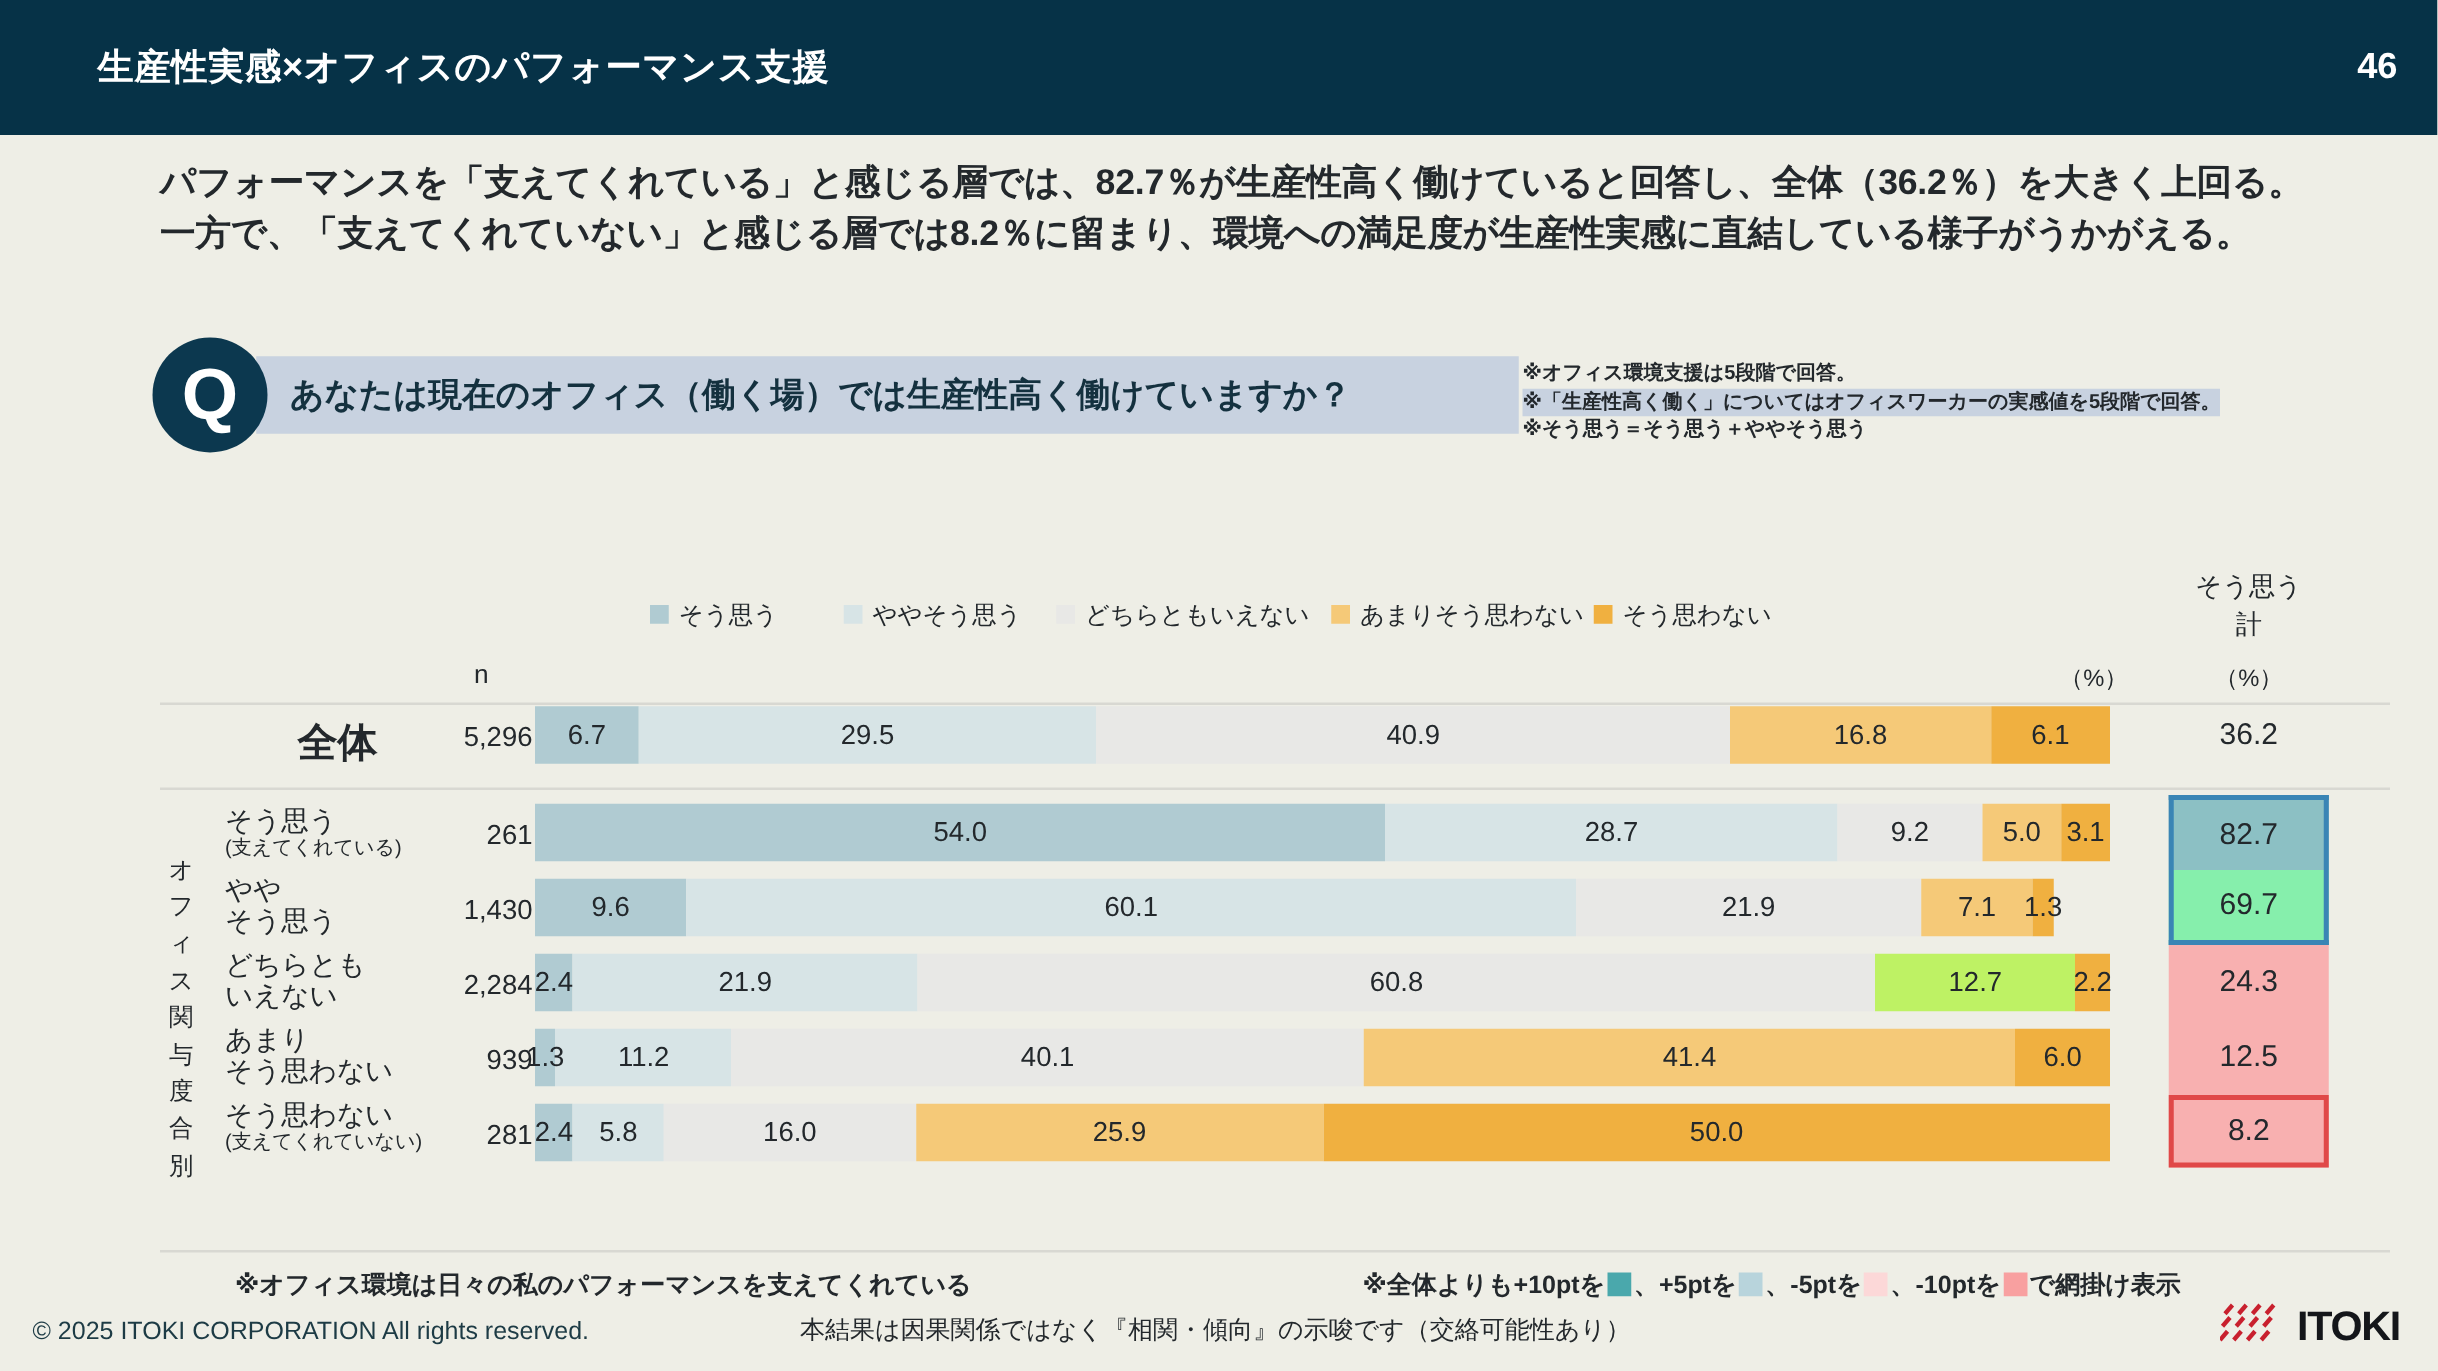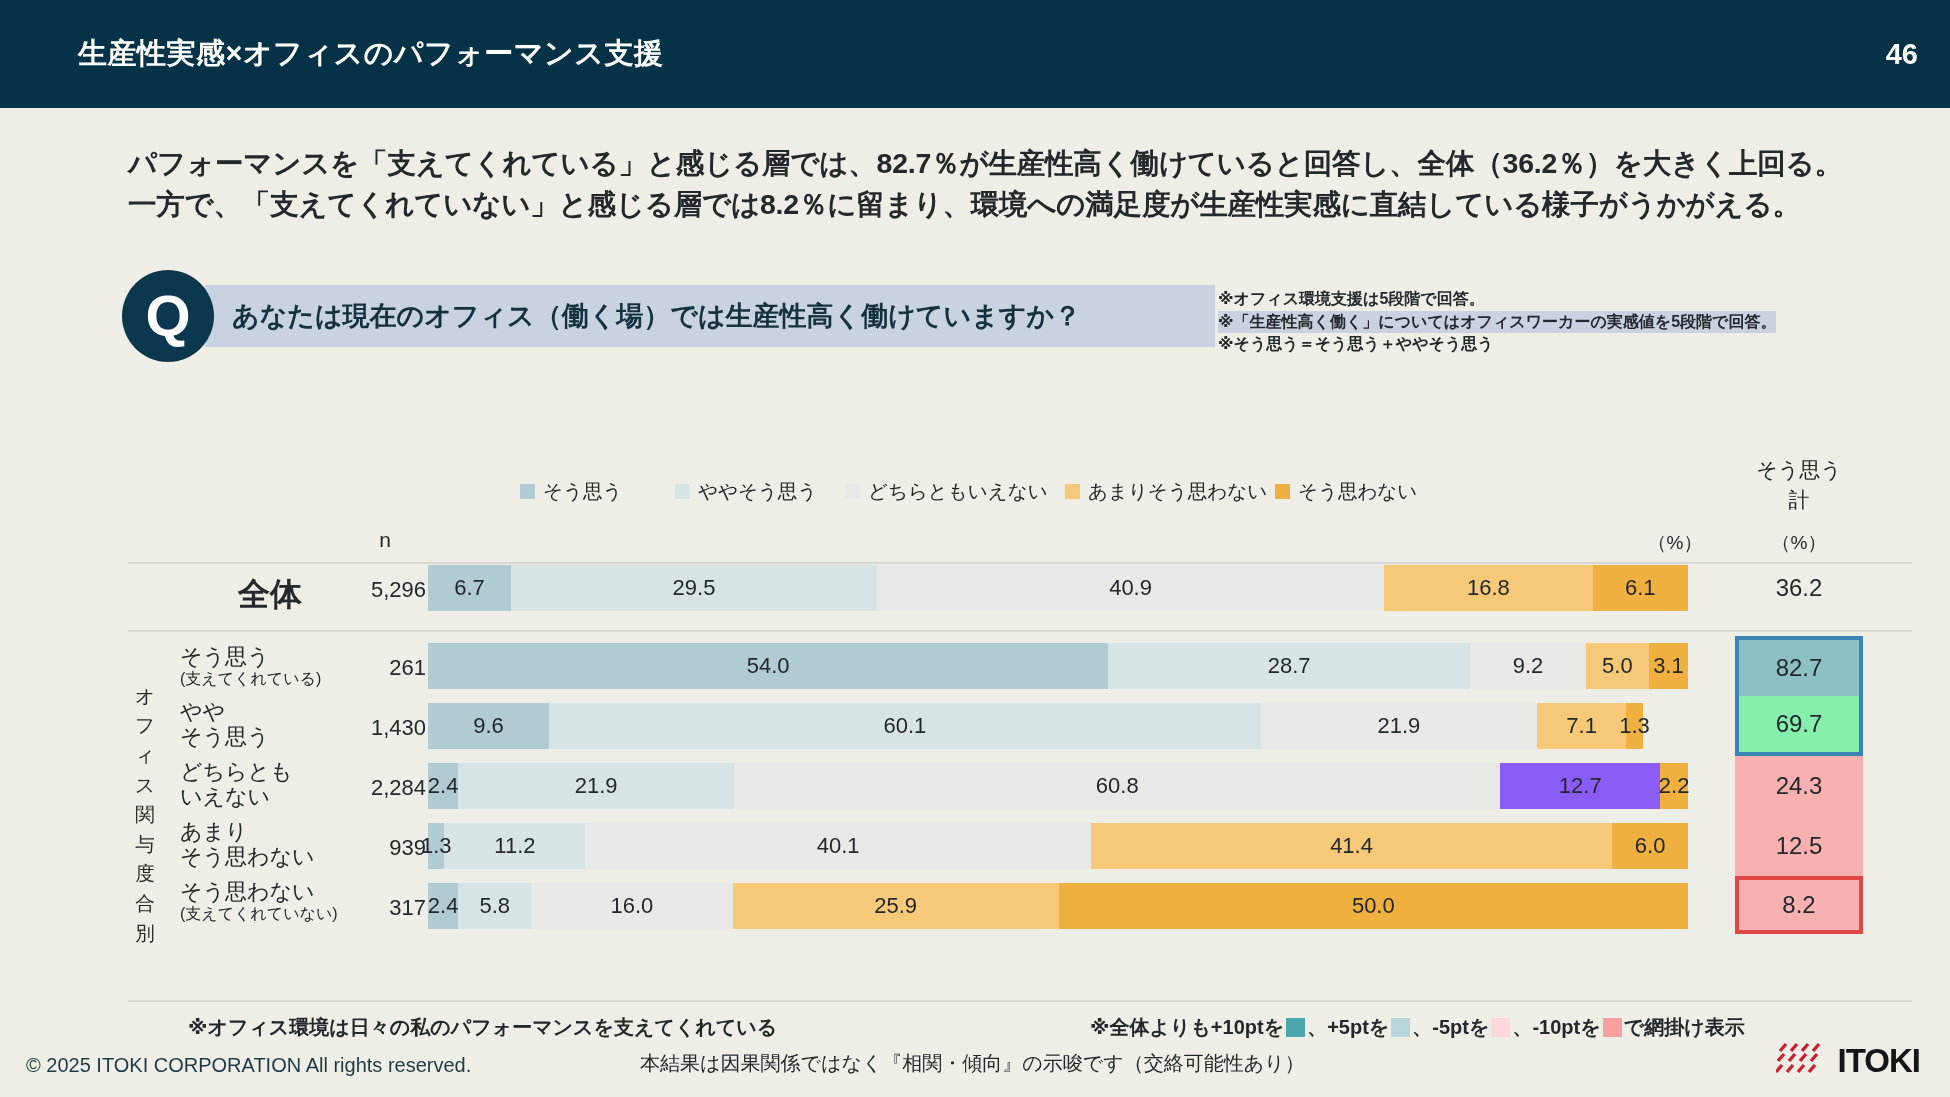--- a/index.html
+++ b/index.html
@@ -22,21 +22,21 @@
     color: #ffffff; font-size: 29px; font-weight: bold; letter-spacing: .5px;
     white-space: nowrap;
   }
   .page-number {
     position: absolute; right: 32px; top: 50%; transform: translateY(-50%);
     color: #ffffff; font-size: 29px; font-weight: bold;
   }
 
   
   .lead {
-    position: absolute; left: 128px; top: 143px; width: 1760px;
+    position: absolute; left: 128px; top: 126px; width: 1760px;
     font-size: 28.5px; font-weight: bold; line-height: 1.44; color: #23282c;
     letter-spacing: -0.2px;
   }
   .lead-line { white-space: nowrap; }
 
   
   .q-band {
     position: absolute; left: 205px; top: 285px; width: 1010px; height: 62px;
     background: #c8d2e0;
   }
@@ -294,21 +294,21 @@
       <div class="bar" style="top: 763px; height: 46px;">
         <div class="seg" style="width: 30.24px; background: rgb(176, 203, 210);">
           <span class="seg-label" style="position: absolute; left: 50%; transform: translateX(-50%);">2.4</span>
         </div>
         <div class="seg" style="width: 275.94px; background: rgb(215, 228, 230);">
           <span class="seg-label">21.9</span>
         </div>
         <div class="seg" style="width: 766.08px; background: rgb(232, 232, 230); justify-content: center;">
           <span class="seg-label">60.8</span>
         </div>
-        <div class="seg" style="width: 160.02px; background: #8b5cf6;">
+        <div class="seg" style="width: 160.02px; background: #bef264;">
           <span class="seg-label">12.7</span>
         </div>
         <div class="seg" style="width: 27.72px; background: rgb(240, 176, 64);">
           <span class="seg-label" style="position: absolute; left: 50%; transform: translateX(-50%);">2.2</span>
         </div>
       </div>
       <div class="total-box" style="top: 756px; height: 60px; background: rgb(248, 176, 176);">24.3</div>
       <div class="row-label" style="top: 820px;">
         <div>あまり</div>
         <div>そう思わない</div>
@@ -329,21 +329,21 @@
         </div>
         <div class="seg" style="width: 75.6px; background: rgb(240, 176, 64);">
           <span class="seg-label">6.0</span>
         </div>
       </div>
       <div class="total-box" style="top: 816px; height: 60px; background: rgb(248, 176, 176);">12.5</div>
       <div class="row-label" style="top: 880px;">
         <div>そう思わない</div>
         <span class="sub">(支えてくれていない)</span>
       </div>
-      <div class="row-n" style="top: 895px;">317</div>
+      <div class="row-n" style="top: 895px;">281</div>
       <div class="bar" style="top: 883px; height: 46px;">
         <div class="seg" style="width: 30.24px; background: rgb(176, 203, 210);">
           <span class="seg-label" style="position: absolute; left: 50%; transform: translateX(-50%);">2.4</span>
         </div>
         <div class="seg" style="width: 73.08px; background: rgb(215, 228, 230);">
           <span class="seg-label">5.8</span>
         </div>
         <div class="seg" style="width: 201.6px; background: rgb(232, 232, 230);">
           <span class="seg-label">16.0</span>
         </div>

